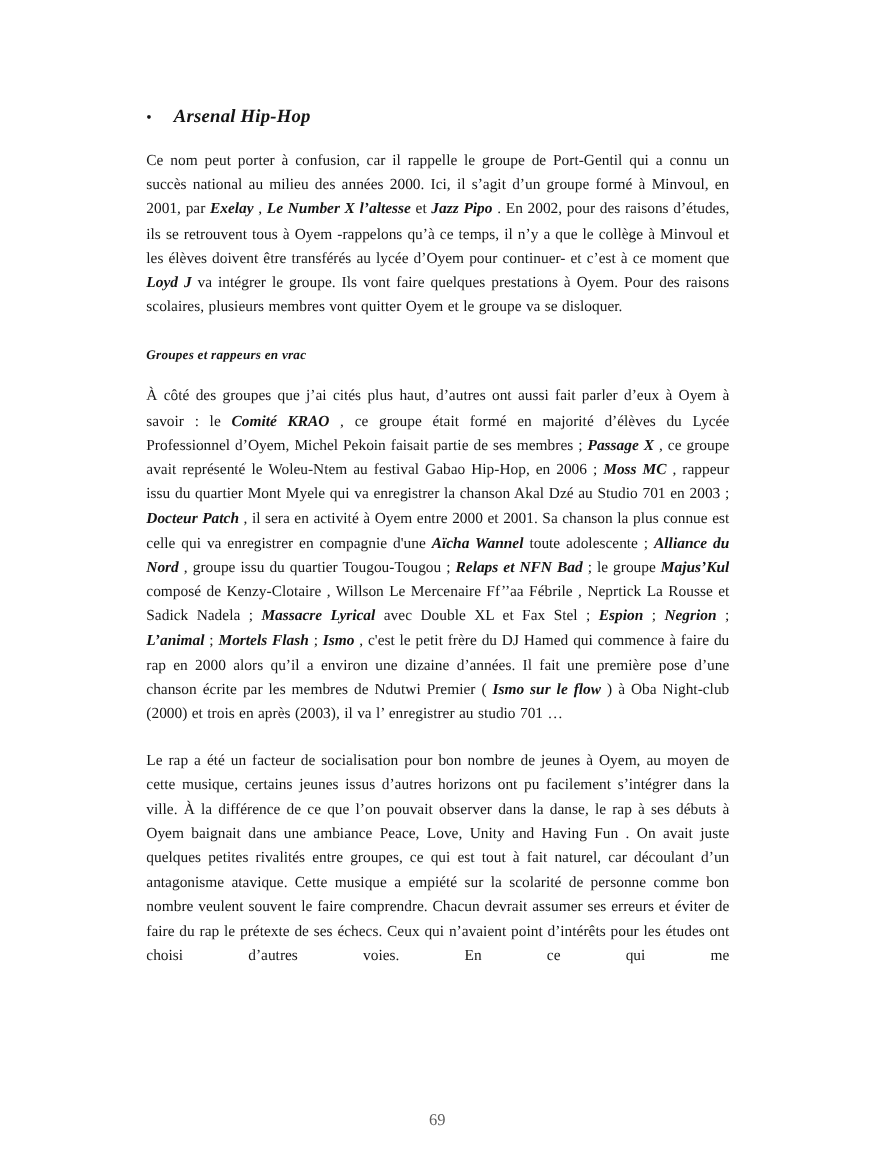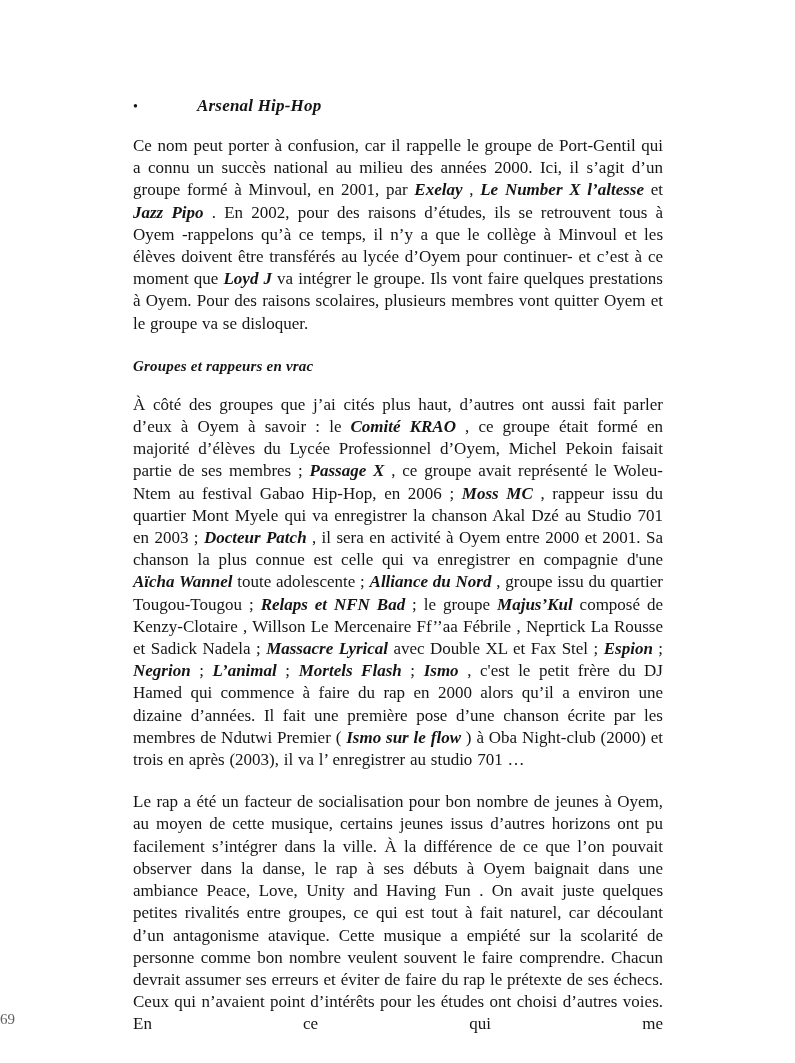--- a/index.html
+++ b/index.html
@@ -31,48 +31,47 @@
   }
   .bullet-head .bullet {
     width: 25px;
     flex: 0 0 25px;
     font-size: 14px;
   }
   .bullet-head .head-text {
     font-weight: bold;
     font-style: italic;
     letter-spacing: 0.2px;
-    margin-left: 39px;
   }
   h2.heading {
-    font-size: 15px;
+    font-size: 12px;
     line-height: 22px;
     font-weight: bold;
     font-style: italic;
     letter-spacing: 0.2px;
     margin: 0 0 17px 0;
   }
   p.para {
-    font-size: 17px;
+    font-size: 14px;
     line-height: 22.2px;
     text-align: justify;
     margin: 12px 0 20px 0;
     word-spacing: 0.5px;
   }
   p.para.cont {
     text-align-last: justify;
   }
   .s-bi { font-weight: bold; font-style: italic; }
   .s-i  { }
   .footer {
     position: absolute;
     left: 0;
     top: 1010px;
     width: 795px;
-    text-align: left;
+    text-align: center;
     font-size: 15px;
     line-height: 18px;
     color: #5f5f5f;
   }
 </style>
 </head>
 <body>
 
 <div class="page">
   <main class="content" id="content">

